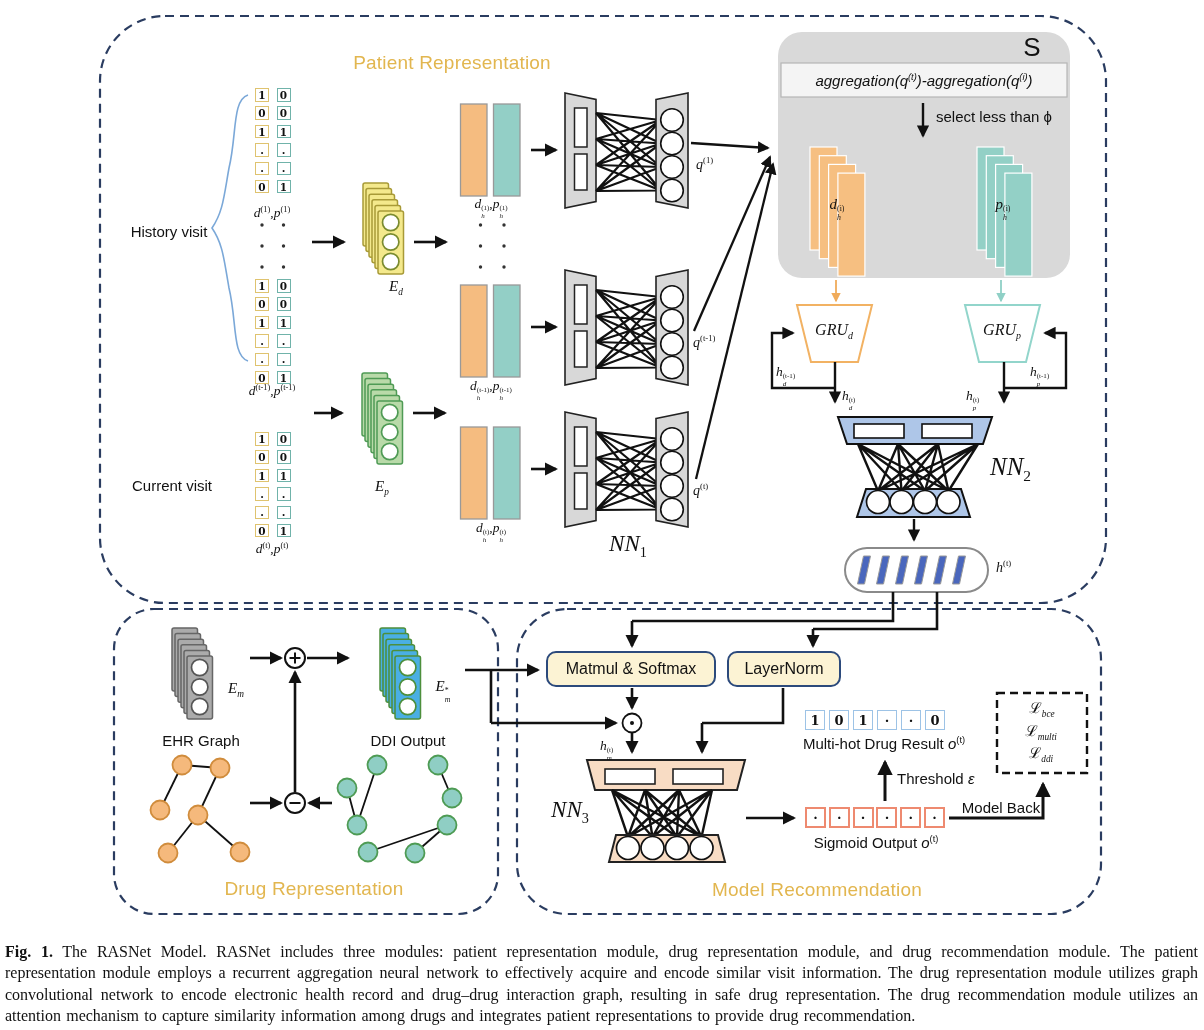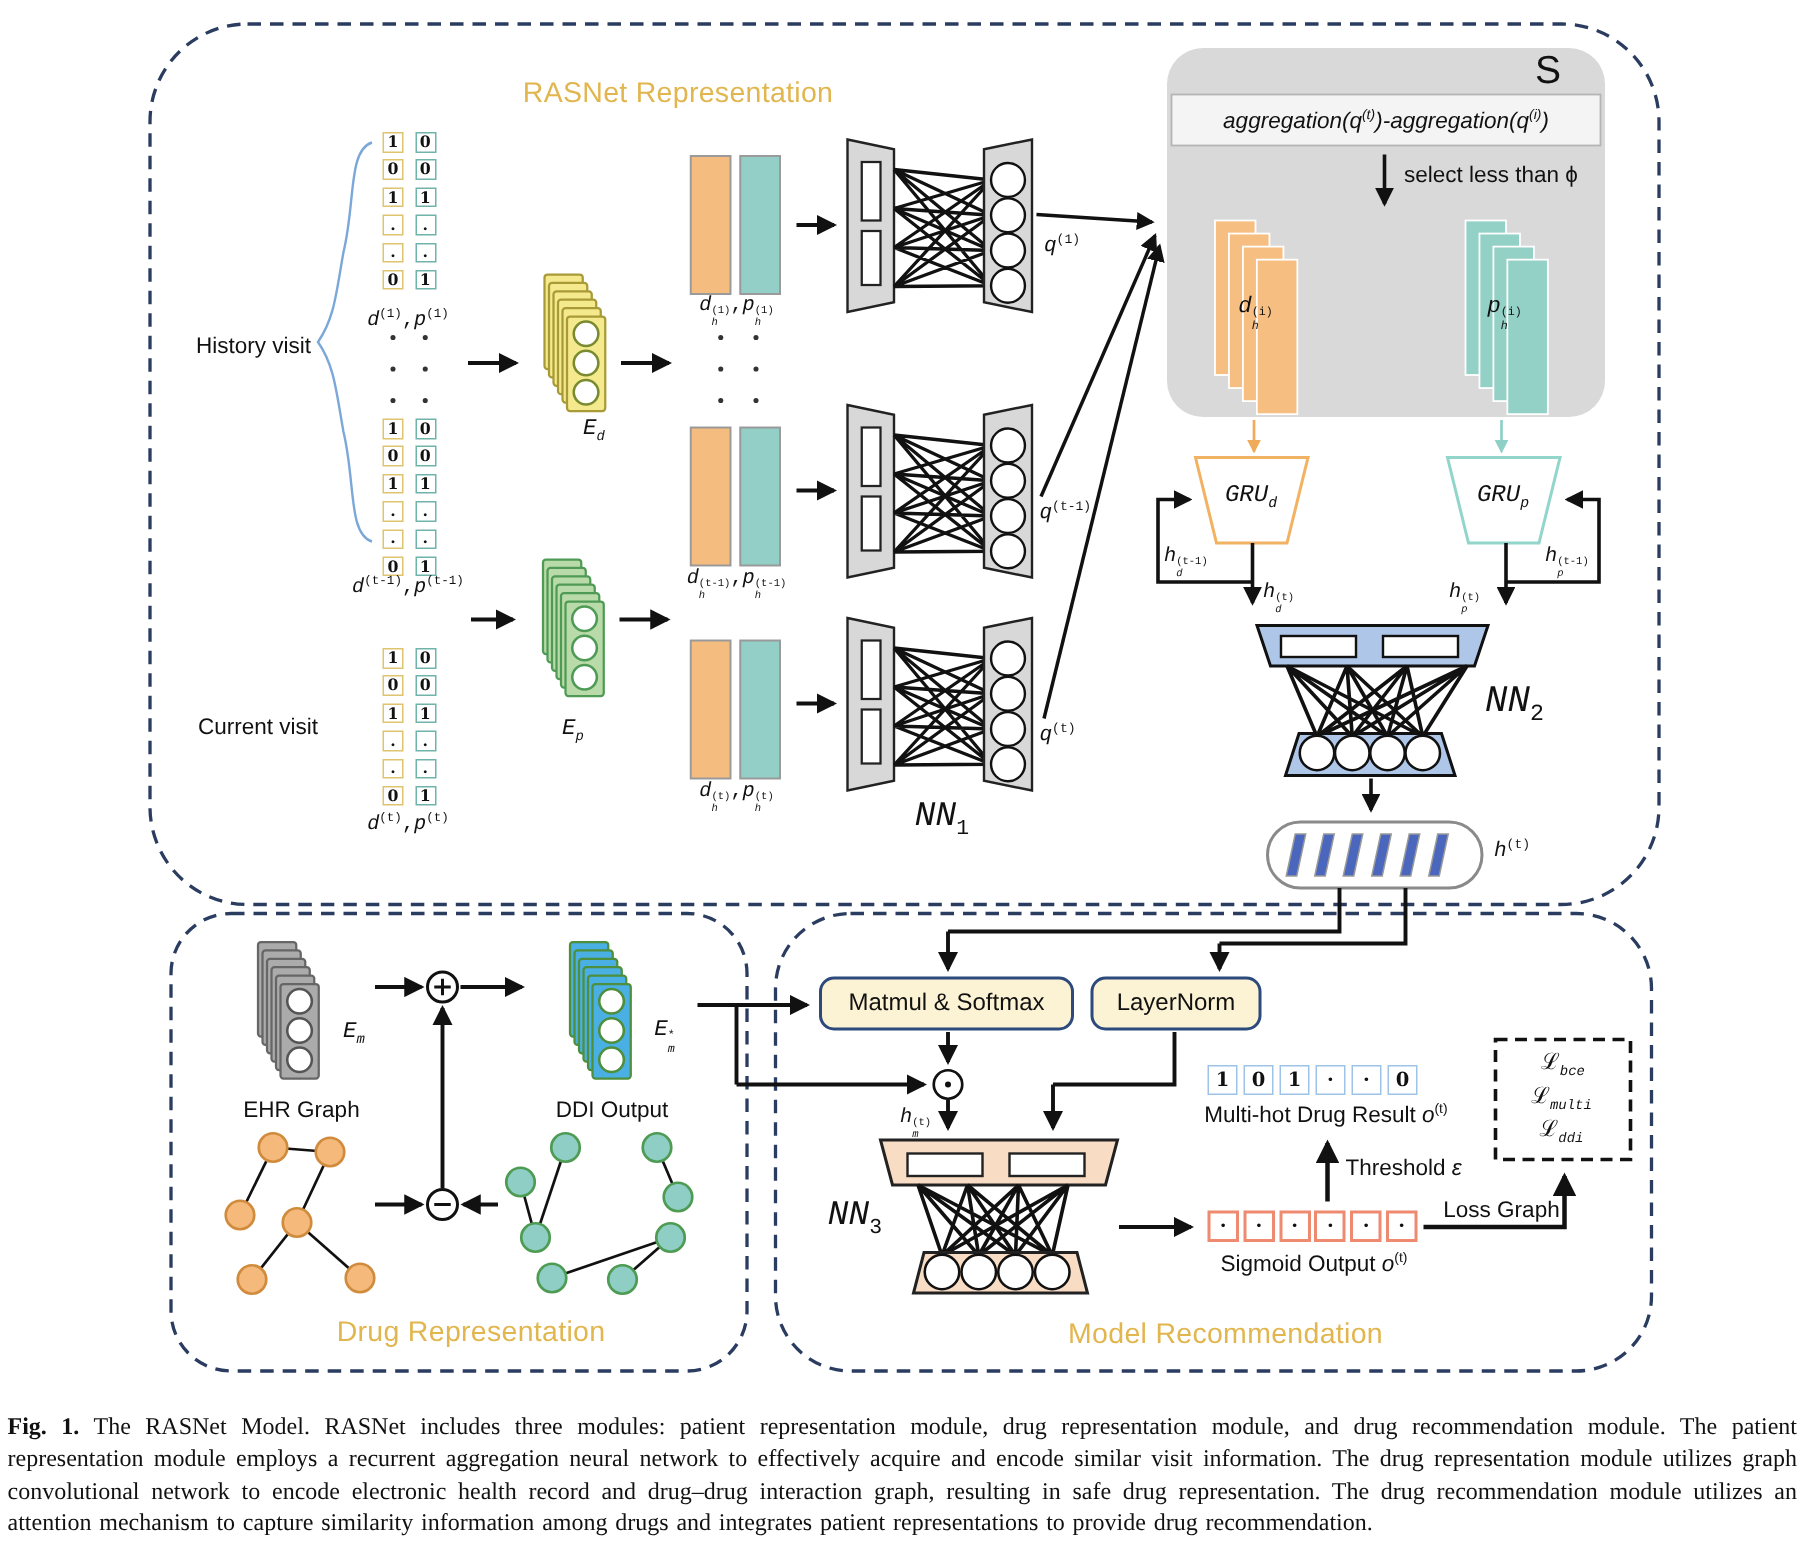--- a/index.html
+++ b/index.html
@@ -1,21 +1,21 @@
 <!DOCTYPE html>
 <html><head>
 <meta charset="utf-8">
 <style>
   html,body{margin:0;padding:0;background:#fff;}
   #stage{position:relative;width:1204px;height:1030px;background:#fff;overflow:hidden;
          font-family:"Liberation Sans",sans-serif;color:#111;}
   #diagram-svg{position:absolute;left:0;top:0;}
   .lbl{position:absolute;white-space:nowrap;}
   .ctr{transform:translate(-50%,-50%);}
-  .math{font-family:Liberation Mono, monospace;}
+  .math{font-family:Liberation Serif, serif;}
   .sans{font-family:"Liberation Sans",sans-serif;}
   .title{color:#e2b64f;font-size:19px;letter-spacing:0.2px;}
   .st{display:inline-flex;flex-direction:column;align-items:flex-start;font-size:0.52em;line-height:1.05;vertical-align:-0.32em;}
   .st>span{display:block;}
   sup,sub{font-size:0.62em;}
   .bitcol{position:absolute;display:flex;flex-direction:column;gap:4.9px;}
   .bit{width:14px;height:13.5px;box-sizing:border-box;border:1.6px solid #ccc;
        font-family:"DejaVu Serif",serif;font-weight:600;font-size:10.5px;line-height:10px;
        display:flex;align-items:center;justify-content:center;background:#fff;}
   .bit.y{border-color:#dfc36f;}
@@ -323,21 +323,21 @@
       <circle cx="347" cy="788" r="9.5"></circle>
           <circle cx="452" cy="798" r="9.5"></circle>
       <circle cx="357" cy="825" r="9.5"></circle>
           <circle cx="447" cy="825" r="9.5"></circle>
       <circle cx="368" cy="852" r="9.5"></circle>
           <circle cx="415" cy="853" r="9.5"></circle>
     </g>
   </g>
 </svg>
 
-<div class="lbl title ctr" style="left:452px;top:63px;">RASNet Representation</div>
+<div class="lbl title ctr" style="left:452px;top:63px;">Patient Representation</div>
 <div class="lbl title ctr" style="left:314px;top:889px;">Drug Representation</div>
 <div class="lbl title ctr" style="left:817px;top:890px;">Model Recommendation</div>
 
 <div class="lbl sans ctr" style="left:169px;top:231px;font-size:15px;">History visit</div>
 <div class="lbl sans ctr" style="left:172px;top:485px;font-size:15px;">Current visit</div>
 
 <div class="bitcol" style="left:255px;top:88px;">
   <span class="bit y">1</span>
   <span class="bit y">0</span>
   <span class="bit y">1</span>
@@ -482,21 +482,21 @@
 
 <div class="orow red" style="left:805px;top:807px;">
   <span class="obox">·</span>
   <span class="obox">·</span>
   <span class="obox">·</span>
   <span class="obox">·</span>
   <span class="obox">·</span>
   <span class="obox">·</span>
 </div>
 <div class="lbl sans ctr" style="left:876px;top:842px;font-size:15px;">Sigmoid Output <i>o</i><sup>(t)</sup></div>
-<div class="lbl sans ctr" style="left:1001px;top:807px;font-size:15px;">Loss Graph</div>
+<div class="lbl sans ctr" style="left:1001px;top:807px;font-size:15px;">Model Back</div>
 
 <div class="lbl math ctr" style="left:1042px;top:708px;font-size:15px;">ℒ<sub><i>bce</i></sub></div>
 <div class="lbl math ctr" style="left:1041px;top:731px;font-size:15px;">ℒ<sub><i>multi</i></sub></div>
 <div class="lbl math ctr" style="left:1041px;top:753px;font-size:15px;">ℒ<sub><i>ddi</i></sub></div>
 
 <p class="caption"><b>Fig. 1.</b> <span>The RASNet Model. RASNet includes three modules: patient representation module, drug representation module, and drug recommendation module. The patient representation module employs a recurrent aggregation neural network to effectively acquire and encode similar visit information. The drug representation module utilizes graph convolutional network to encode electronic health record and drug–drug interaction graph, resulting in safe drug representation. The drug recommendation module utilizes an attention mechanism to capture similarity information among drugs and integrates patient representations to provide drug recommendation.</span></p>
 
 </div>
 
 </body></html>

